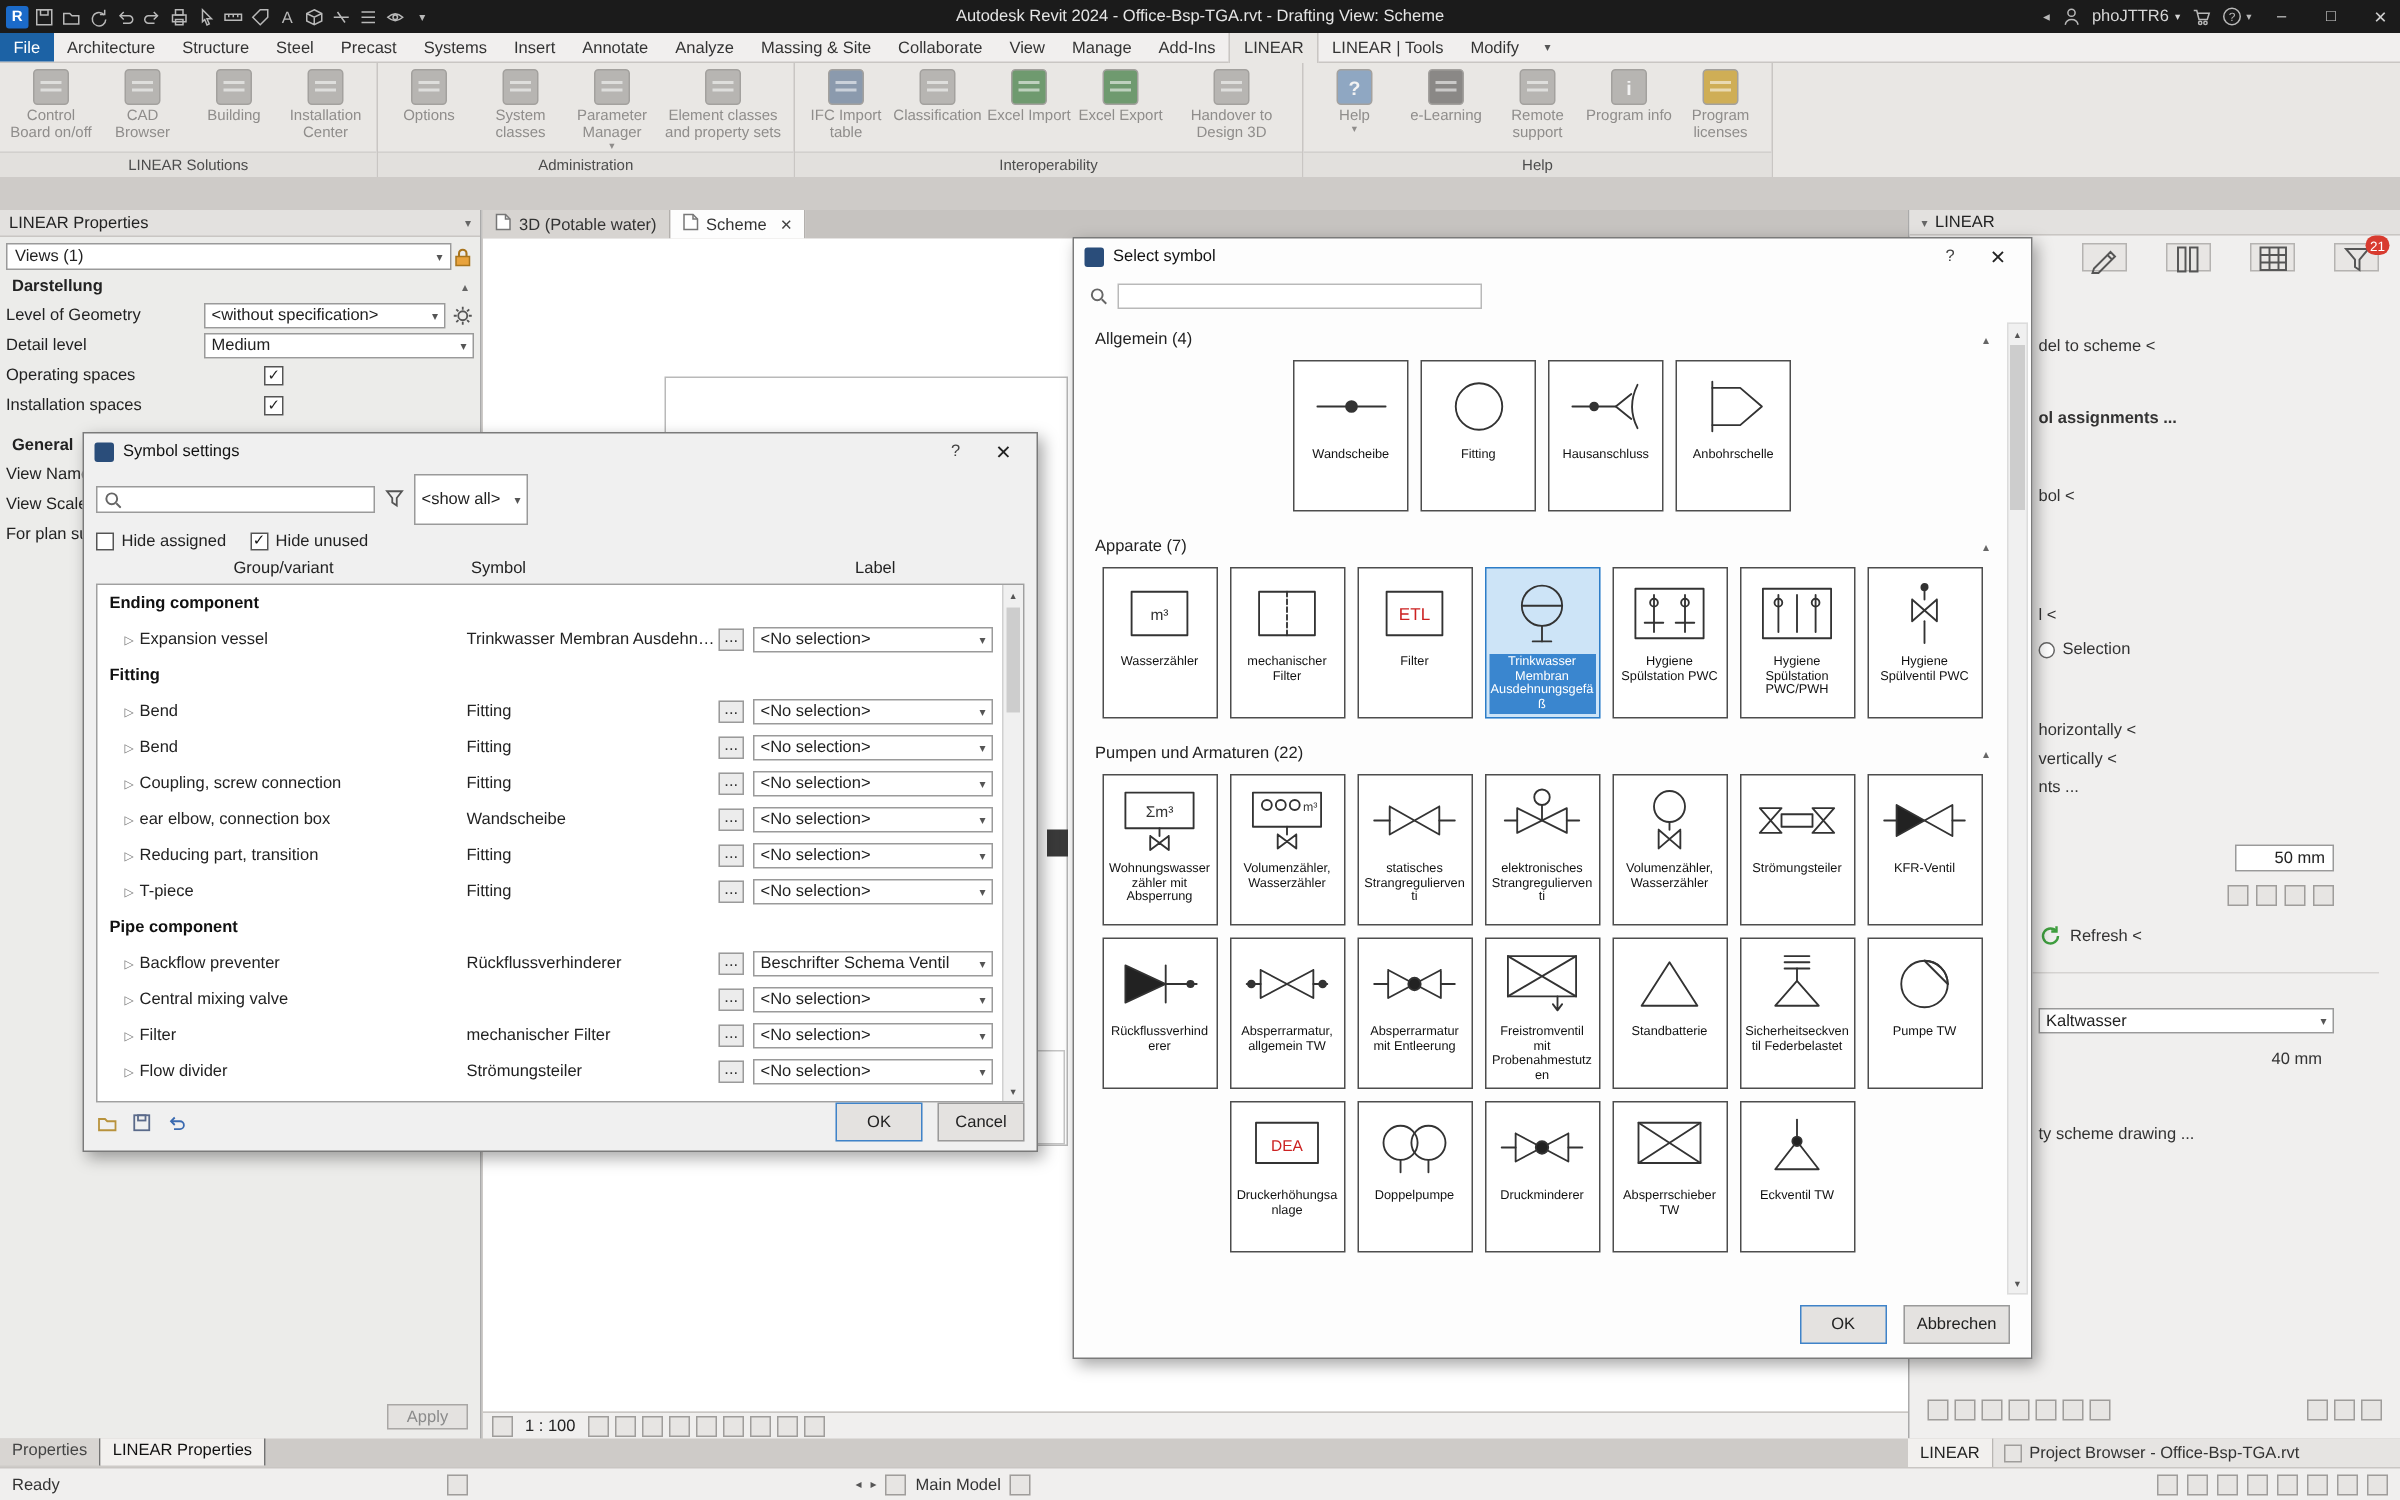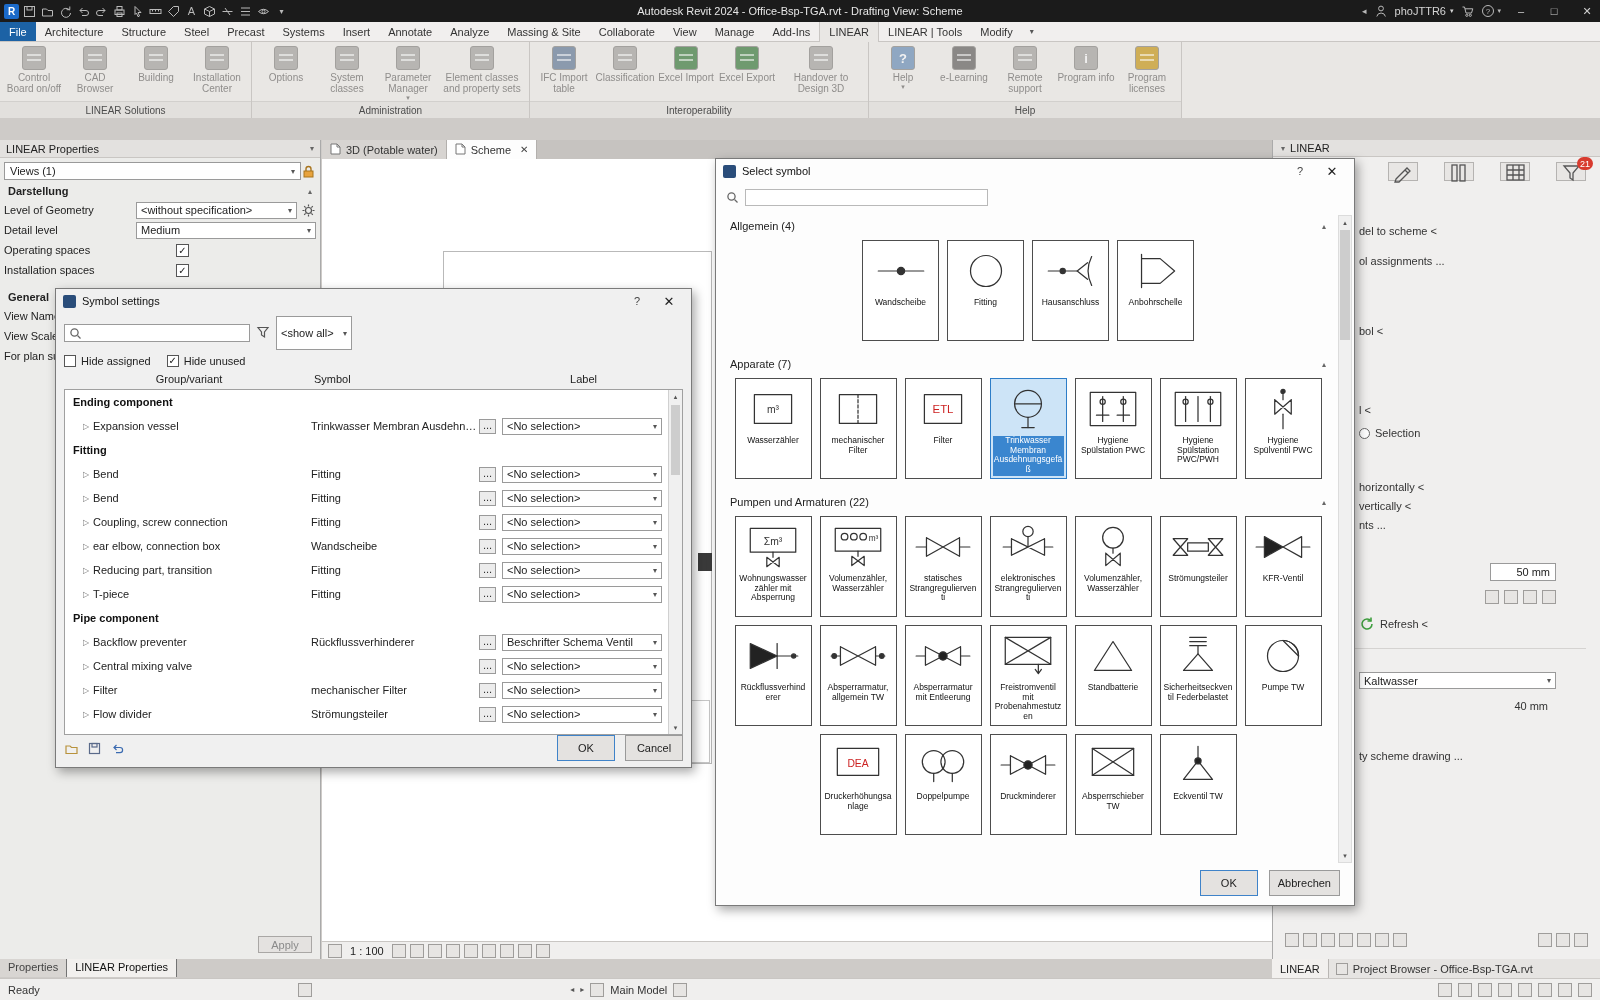--- a/index.html
+++ b/index.html
@@ -529,21 +529,21 @@
         </div>
       <div class="rp-tool">
           <svg>
             <path d="M4 5 H19 L13 12 V19 L10 17 V12 Z"></path>
           </svg>
         <span class="badge">21</span>
       </div>
     </div>
     <div>
         <div class="rp-item" style="top: 85px;">del to scheme &lt;</div>
-        <div class="rp-item" style="top: 115px;">ol assignments ...</div>
+        <div class="rp-item" style="top: 133px; font-weight: bold;">ol assignments ...</div>
         <div class="rp-item" style="top: 149px; margin-top: 36px;">bol &lt;</div>
         <div class="rp-item" style="top: 264px;">l &lt;</div>
         <div class="rp-item" style="top: 341px;">horizontally &lt;</div>
         <div class="rp-item" style="top: 360px;">vertically &lt;</div>
         <div class="rp-item" style="top: 379px;">nts ...</div>
       </div>
     <div class="rp-radio" style="top:287px;left:86px">
       <span class="radio"></span>
       <span>Selection</span>
     </div>

